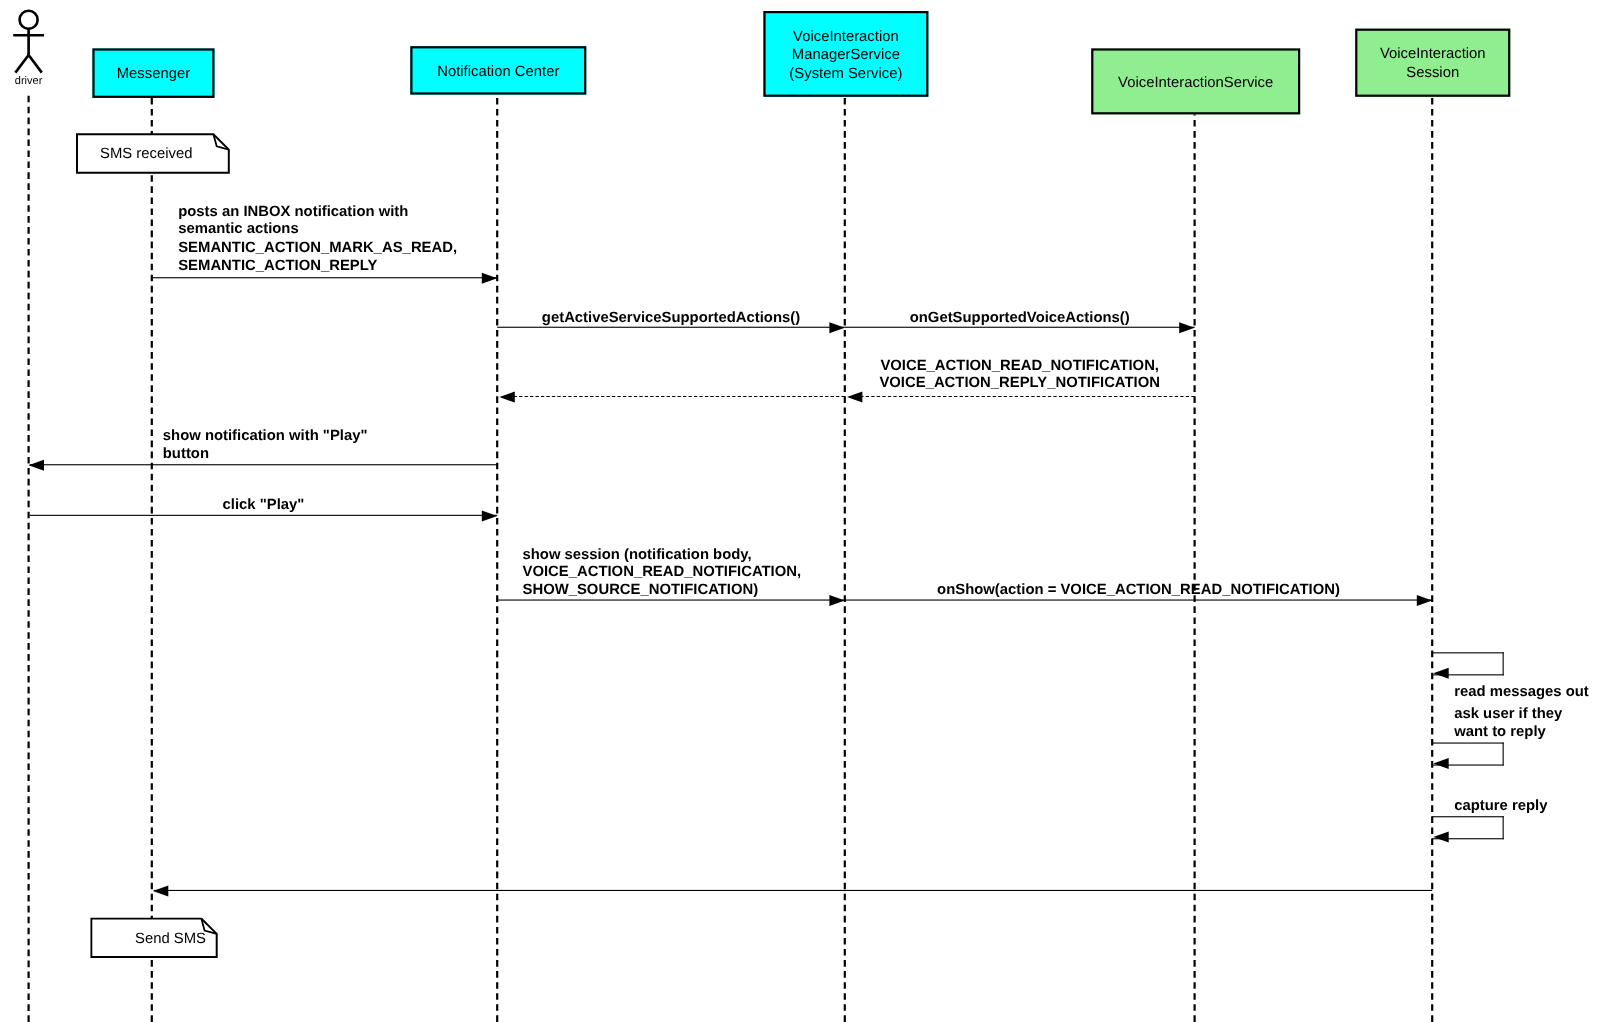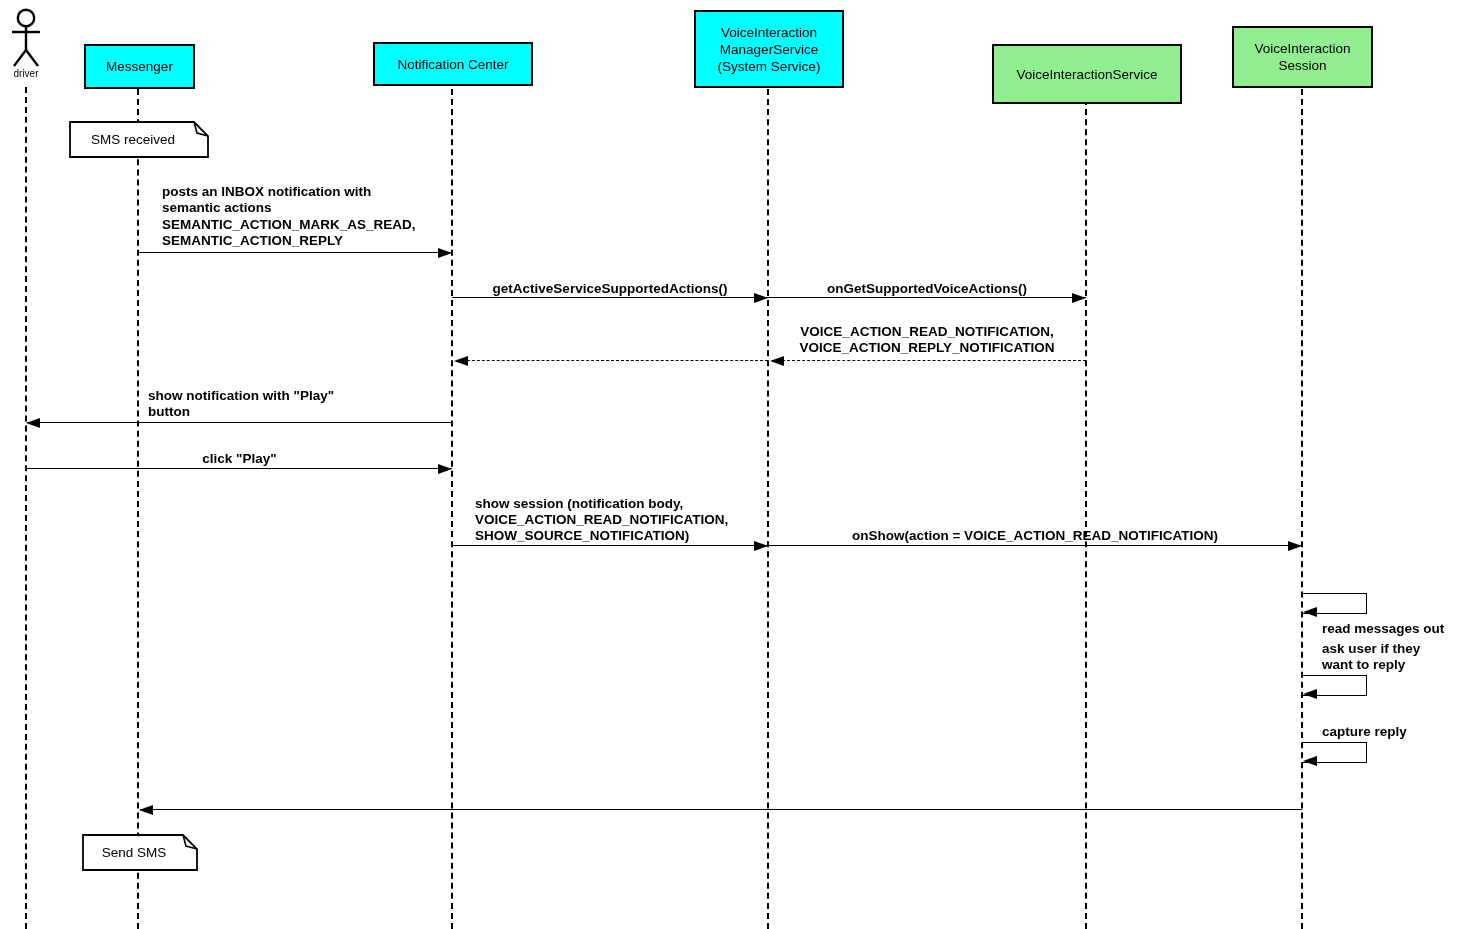--- a/index.html
+++ b/index.html
@@ -169,16 +169,16 @@
   <div class="ah ah-left" style="left:1303px;top:756px;"></div>
 
   <div class="msg-line" style="left:140px;top:809px;width:1162px;"></div>
   <div class="ah ah-left" style="left:139px;top:805px;"></div>
 
   <div class="note" style="left:82px;top:834px;">
     <svg width="117" height="38" viewBox="0 0 117 38">
       <polygon points="1,1 101,1 115,15 115,36 1,36" fill="#ffffff" stroke="#000" stroke-width="1.8"></polygon>
       <polyline points="101,1 104,12 115,15" fill="none" stroke="#000" stroke-width="1.6"></polyline>
     </svg>
-    <div class="note-text" style="left:0;top:11px;width:104px;">Send SMS</div>
+    <div class="note-text" style="left:0;top:11px;width:104px;padding-left:21px;">Send SMS</div>
   </div>
 
 </div>
 
 </body></html>

